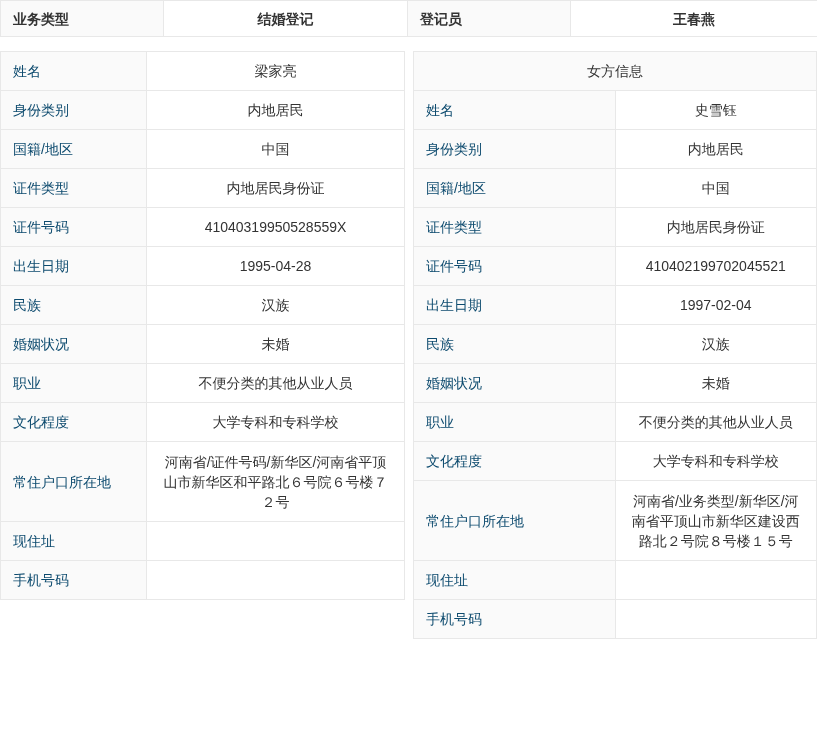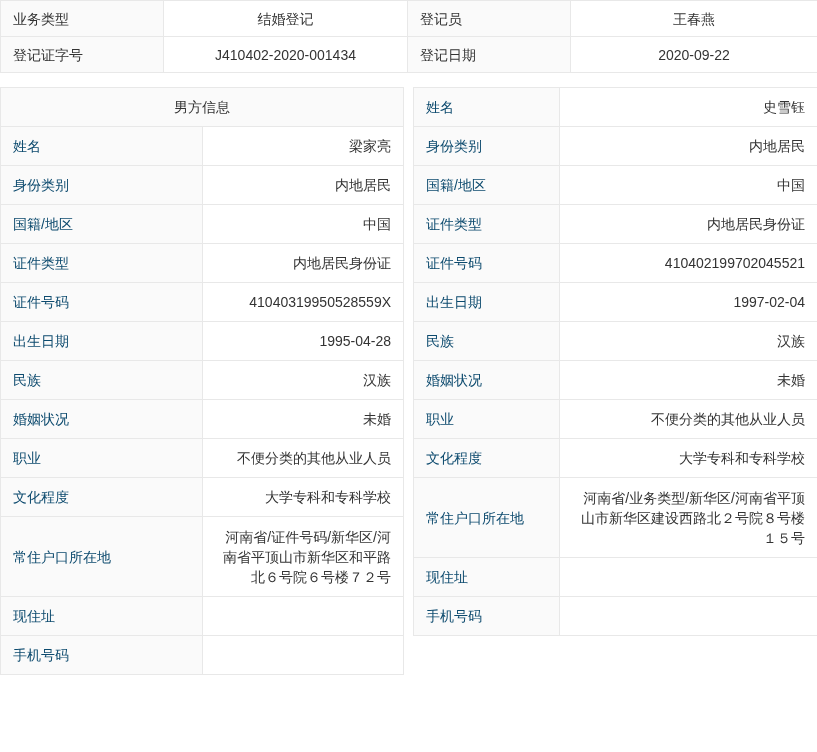--- a/index.html
+++ b/index.html
@@ -34,20 +34,21 @@
   }
   table.summary td {
     border-right: 1px solid #e8e8e8;
     border-bottom: 1px solid #e8e8e8;
     height: 36px;
     padding: 6px 12px;
     vertical-align: middle;
     box-sizing: border-box;
     font-size: 14px;
     line-height: 20px;
+    font-weight: bold;
   }
   td.lab {
     background: #fafafa;
     color: #333333;
     text-align: left;
   }
   td.val {
     background: #ffffff;
     color: #333333;
     text-align: center;
@@ -95,21 +96,21 @@
     background: #fafafa;
     width: 146px;
     text-align: left;
     padding: 8px 12px;
     vertical-align: middle;
     color: #0c4a6e;
   }
   table.person td.pval {
     background: #ffffff;
     width: 258px;
-    text-align: right;
+    text-align: center;
     padding: 8px 12px;
     vertical-align: middle;
     color: #333333;
     word-break: break-all;
   }
   table.person tr.r {
     height: 39px;
   }
   table.person td.addr-lab,
   table.person td.addr-val {
@@ -129,146 +130,140 @@
         <col class="c3">
         <col class="c4">
     </colgroup>
     <tbody>
       <tr>
         <td class="lab">业务类型</td>
         <td class="val">结婚登记</td>
         <td class="lab">登记员</td>
         <td class="val">王春燕</td>
       </tr>
-      <tr>
-        <td class="lab">登记证字号</td>
-        <td class="val">J410402-2020-001434</td>
-        <td class="lab">登记日期</td>
-        <td class="val">2020-09-22</td>
-      </tr>
     </tbody>
   </table>
 
   <div class="panels">
+
+    <div class="panel">
+      <table class="grid person">
+        <tbody>
+          <tr class="r">
+            <td class="plab">姓名</td>
+            <td class="pval">梁家亮</td>
+          </tr>
+          <tr class="r">
+            <td class="plab">身份类别</td>
+            <td class="pval">内地居民</td>
+          </tr>
+          <tr class="r">
+            <td class="plab">国籍/地区</td>
+            <td class="pval">中国</td>
+          </tr>
+          <tr class="r">
+            <td class="plab">证件类型</td>
+            <td class="pval">内地居民身份证</td>
+          </tr>
+          <tr class="r">
+            <td class="plab">证件号码</td>
+            <td class="pval">41040319950528559X</td>
+          </tr>
+          <tr class="r">
+            <td class="plab">出生日期</td>
+            <td class="pval">1995-04-28</td>
+          </tr>
+          <tr class="r">
+            <td class="plab">民族</td>
+            <td class="pval">汉族</td>
+          </tr>
+          <tr class="r">
+            <td class="plab">婚姻状况</td>
+            <td class="pval">未婚</td>
+          </tr>
+          <tr class="r">
+            <td class="plab">职业</td>
+            <td class="pval">不便分类的其他从业人员</td>
+          </tr>
+          <tr class="r">
+            <td class="plab">文化程度</td>
+            <td class="pval">大学专科和专科学校</td>
+          </tr>
+          <tr>
+            <td class="plab addr-lab">常住户口所在地</td>
+            <td class="pval addr-val">河南省/证件号码/新华区/河南省平顶山市新华区和平路北６号院６号楼７２号</td>
+          </tr>
+          <tr class="r">
+            <td class="plab">现住址</td>
+            <td class="pval empty"></td>
+          </tr>
+          <tr class="r">
+            <td class="plab">手机号码</td>
+            <td class="pval empty"></td>
+          </tr>
+        </tbody>
+      </table>
+    </div>
 
     <div class="panel">
       <table class="grid person">
         <tbody>
           <tr>
-            <th class="phead" colspan="2">男方信息</th>
+            <th class="phead" colspan="2">女方信息</th>
           </tr>
           <tr class="r">
             <td class="plab">姓名</td>
-            <td class="pval">梁家亮</td>
+            <td class="pval">史雪钰</td>
           </tr>
           <tr class="r">
             <td class="plab">身份类别</td>
             <td class="pval">内地居民</td>
           </tr>
           <tr class="r">
             <td class="plab">国籍/地区</td>
             <td class="pval">中国</td>
           </tr>
           <tr class="r">
             <td class="plab">证件类型</td>
             <td class="pval">内地居民身份证</td>
           </tr>
           <tr class="r">
             <td class="plab">证件号码</td>
-            <td class="pval">41040319950528559X</td>
+            <td class="pval">410402199702045521</td>
           </tr>
           <tr class="r">
             <td class="plab">出生日期</td>
-            <td class="pval">1995-04-28</td>
+            <td class="pval">1997-02-04</td>
           </tr>
           <tr class="r">
             <td class="plab">民族</td>
             <td class="pval">汉族</td>
           </tr>
           <tr class="r">
             <td class="plab">婚姻状况</td>
             <td class="pval">未婚</td>
           </tr>
           <tr class="r">
             <td class="plab">职业</td>
             <td class="pval">不便分类的其他从业人员</td>
           </tr>
           <tr class="r">
             <td class="plab">文化程度</td>
             <td class="pval">大学专科和专科学校</td>
           </tr>
           <tr>
             <td class="plab addr-lab">常住户口所在地</td>
-            <td class="pval addr-val">河南省/证件号码/新华区/河南省平顶山市新华区和平路北６号院６号楼７２号</td>
+            <td class="pval addr-val">河南省/业务类型/新华区/河南省平顶山市新华区建设西路北２号院８号楼１５号</td>
           </tr>
           <tr class="r">
             <td class="plab">现住址</td>
             <td class="pval empty"></td>
           </tr>
           <tr class="r">
             <td class="plab">手机号码</td>
             <td class="pval empty"></td>
           </tr>
         </tbody>
       </table>
     </div>
 
-    <div class="panel">
-      <table class="grid person">
-        <tbody>
-          <tr class="r">
-            <td class="plab">姓名</td>
-            <td class="pval">史雪钰</td>
-          </tr>
-          <tr class="r">
-            <td class="plab">身份类别</td>
-            <td class="pval">内地居民</td>
-          </tr>
-          <tr class="r">
-            <td class="plab">国籍/地区</td>
-            <td class="pval">中国</td>
-          </tr>
-          <tr class="r">
-            <td class="plab">证件类型</td>
-            <td class="pval">内地居民身份证</td>
-          </tr>
-          <tr class="r">
-            <td class="plab">证件号码</td>
-            <td class="pval">410402199702045521</td>
-          </tr>
-          <tr class="r">
-            <td class="plab">出生日期</td>
-            <td class="pval">1997-02-04</td>
-          </tr>
-          <tr class="r">
-            <td class="plab">民族</td>
-            <td class="pval">汉族</td>
-          </tr>
-          <tr class="r">
-            <td class="plab">婚姻状况</td>
-            <td class="pval">未婚</td>
-          </tr>
-          <tr class="r">
-            <td class="plab">职业</td>
-            <td class="pval">不便分类的其他从业人员</td>
-          </tr>
-          <tr class="r">
-            <td class="plab">文化程度</td>
-            <td class="pval">大学专科和专科学校</td>
-          </tr>
-          <tr>
-            <td class="plab addr-lab">常住户口所在地</td>
-            <td class="pval addr-val">河南省/业务类型/新华区/河南省平顶山市新华区建设西路北２号院８号楼１５号</td>
-          </tr>
-          <tr class="r">
-            <td class="plab">现住址</td>
-            <td class="pval empty"></td>
-          </tr>
-          <tr class="r">
-            <td class="plab">手机号码</td>
-            <td class="pval empty"></td>
-          </tr>
-        </tbody>
-      </table>
-    </div>
-
   </div>
 </div>
 
 </body></html>

